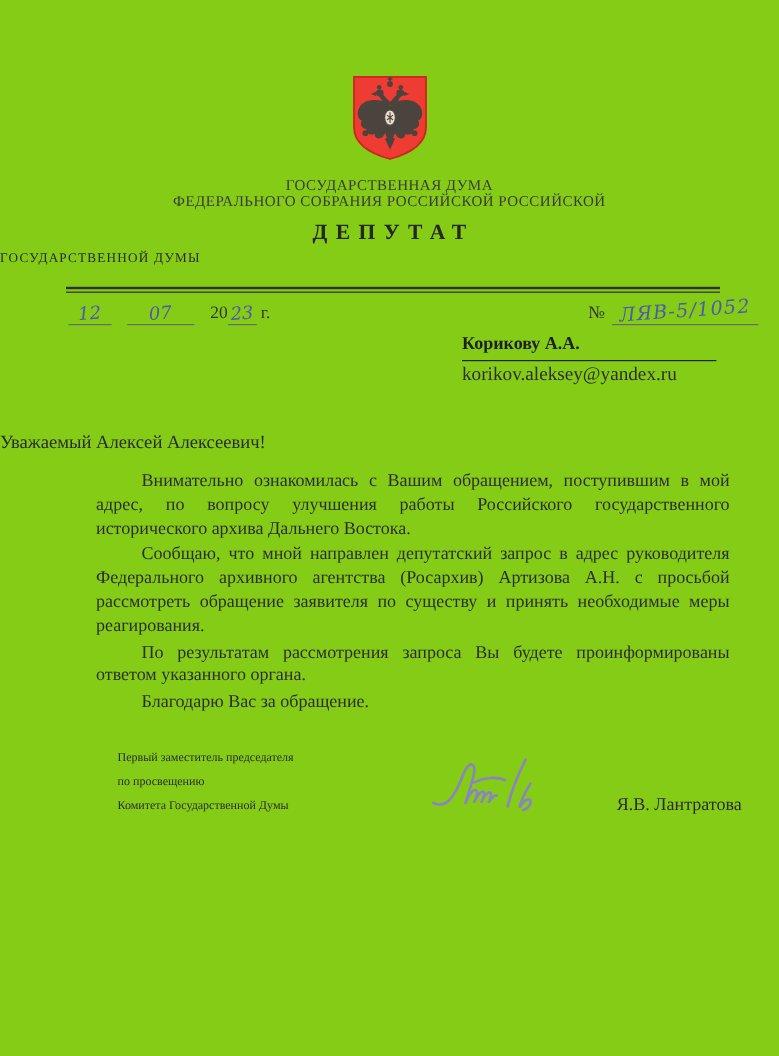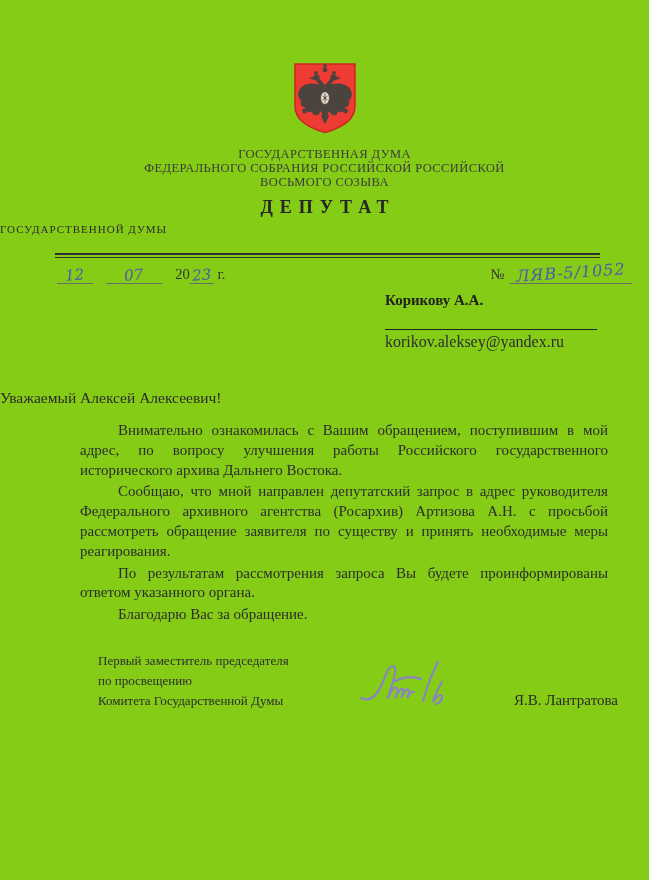--- a/index.html
+++ b/index.html
@@ -26,29 +26,29 @@
   .blank-month{width:56px;margin-left:9px;}
   .blank-year{width:24px;}
   .printed-20{margin-left:10px;}
   .hw{font-family:"DejaVu Serif",serif;font-style:italic;color:#4f58ae;}
   .hw-sm{display:inline-block;font-size:15px;transform:rotate(-4deg) translateY(1px);}
   .num-group{white-space:nowrap;}
   .blank-num{width:122px;margin-left:6px;}
   .hw-num{display:inline-block;font-size:16px;letter-spacing:1px;white-space:nowrap;transform:rotate(-4deg) translateY(-1px);}
   
   .addressee{margin:7px 0 0 385px;width:212px;}
-  .addressee-name{display:block;font-weight:bold;font-size:15px;line-height:18px;border-bottom:1.5px solid #222;padding-bottom:20px;color:#1f1f1f;}
+  .addressee-name{display:block;font-weight:bold;font-size:15px;line-height:18px;border-bottom:1.5px solid #222;padding-bottom:4px;color:#1f1f1f;}
   .addressee-email{display:block;font-size:16px;line-height:17px;margin-top:3px;color:#2e2e2e;}
   
   .salutation{margin-top:38px;text-align:left;font-size:15.5px;line-height:20px;color:#2b2b2b;}
   .body{margin:13px 41px 0 80px;}
   .body p{margin:0 0 2px 0;font-size:15px;line-height:19.8px;text-align:justify;text-indent:38px;color:#2d2d2d;}
   
   .signoff{display:flex;align-items:flex-end;margin:26px 30px 0 98px;}
-  .sig-position{width:238px;font-size:13px;line-height:19.8px;color:#2d2d2d;flex-shrink:0;}
+  .sig-position{width:238px;font-size:10px;line-height:19.8px;color:#2d2d2d;flex-shrink:0;}
   .sig-autograph{width:140px;height:55px;margin:0 12px 0 22px;flex-shrink:0;}
   .sig-name{font-size:15px;line-height:19px;margin-left:4px;white-space:nowrap;color:#2b2b2b;}
 </style>
 </head>
 <body>
 
 <div class="page">
 
   <svg class="emblem" viewBox="0 0 66 72" xmlns="http://www.w3.org/2000/svg">
     <path d="M3 2 H63 V44 C63 57 51 65.5 33 70.5 C15 65.5 3 57 3 44 Z" fill="#ee3b33" stroke="#c9281f" stroke-width="1.5"></path>
@@ -70,21 +70,20 @@
       <circle cx="12.5" cy="49" r="2.4"></circle>
       <circle cx="53.5" cy="49" r="2.4"></circle>
     </g>
     <ellipse cx="33" cy="36" rx="4.4" ry="6.3" fill="#ecdfd2" stroke="#4b433d" stroke-width="0.8"></ellipse>
     <path d="M33 31.5 L33 40.5 M30.5 34 L35.5 38 M35.5 34 L30.5 38" stroke="#4b433d" stroke-width="0.9" fill="none"></path>
   </svg>
 
   <div class="org">
     <div>ГОСУДАРСТВЕННАЯ ДУМА</div>
     <div>ФЕДЕРАЛЬНОГО СОБРАНИЯ РОССИЙСКОЙ РОССИЙСКОЙ</div>
-    <div>ВОСЬМОГО СОЗЫВА</div>
   </div>
   <div class="dep-title">ДЕПУТАТ</div>
   <div class="dep-sub">ГОСУДАРСТВЕННОЙ ДУМЫ</div>
 
   <div class="rule"></div>
 
   <div class="dateline">
     <span class="date-group">
       <span class="blank blank-day"><span class="hw hw-sm">12</span></span>
       <span class="blank blank-month"><span class="hw hw-sm">07</span></span>

